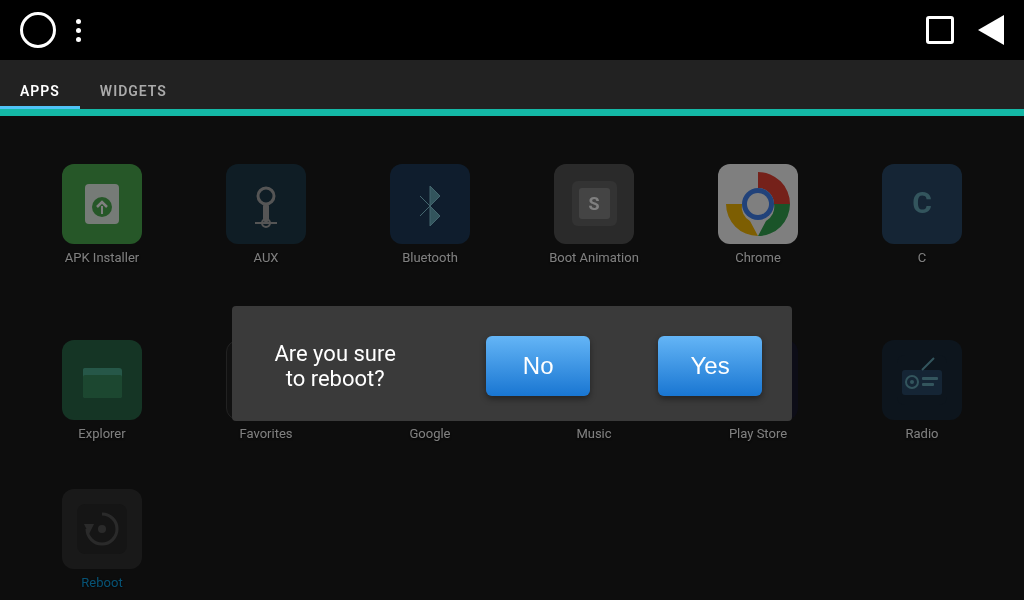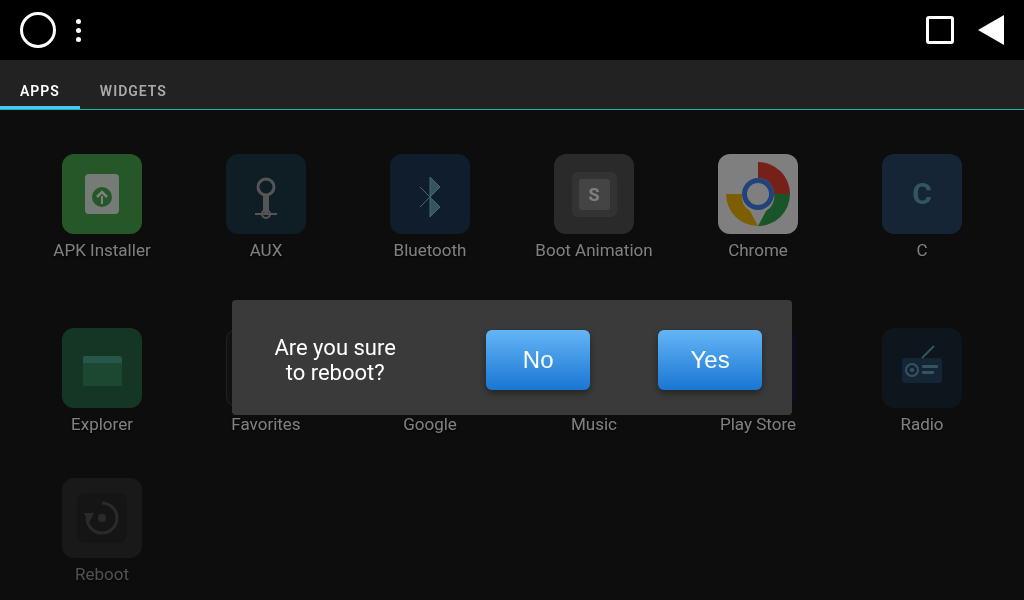--- a/index.html
+++ b/index.html
@@ -55,25 +55,25 @@
       width: 0;
       height: 0;
       border-top: 15px solid transparent;
       border-bottom: 15px solid transparent;
       border-right: 26px solid #fff;
     }
 
     
     #tab-bar {
       width: 100%;
-      height: 50px;
+      height: 56px;
       background: #222;
       display: flex;
       align-items: flex-end;
-      border-bottom: 1px solid #14b8a6;
+      border-bottom: 7px solid #14b8a6;
     }
     .tab {
       padding: 10px 20px;
       color: #aaa;
       font-size: 14px;
       font-weight: 600;
       cursor: pointer;
       letter-spacing: 1px;
       position: relative;
     }
@@ -117,26 +117,26 @@
       border-radius: 12px;
       display: flex;
       align-items: center;
       justify-content: center;
       font-size: 36px;
       position: relative;
       overflow: hidden;
     }
     .app-label {
       color: #fff;
-      font-size: 17px;
+      font-size: 13px;
       text-align: center;
       text-shadow: 0 1px 2px rgba(0,0,0,0.8);
     }
     .app-label.dimmed {
-      color: #a3a3a3;
+      color: #0ea5e9;
       text-align: right;
     }
 
     
     .icon-apk { background: #4caf50; }
     .icon-autostart { background: #1565c0; }
     .icon-aux { background: #1e3a4a; }
     .icon-bluetooth { background: #1e3a5a; }
     .icon-bootanim { background: #555; }
     .icon-chrome { background: #fff; }

